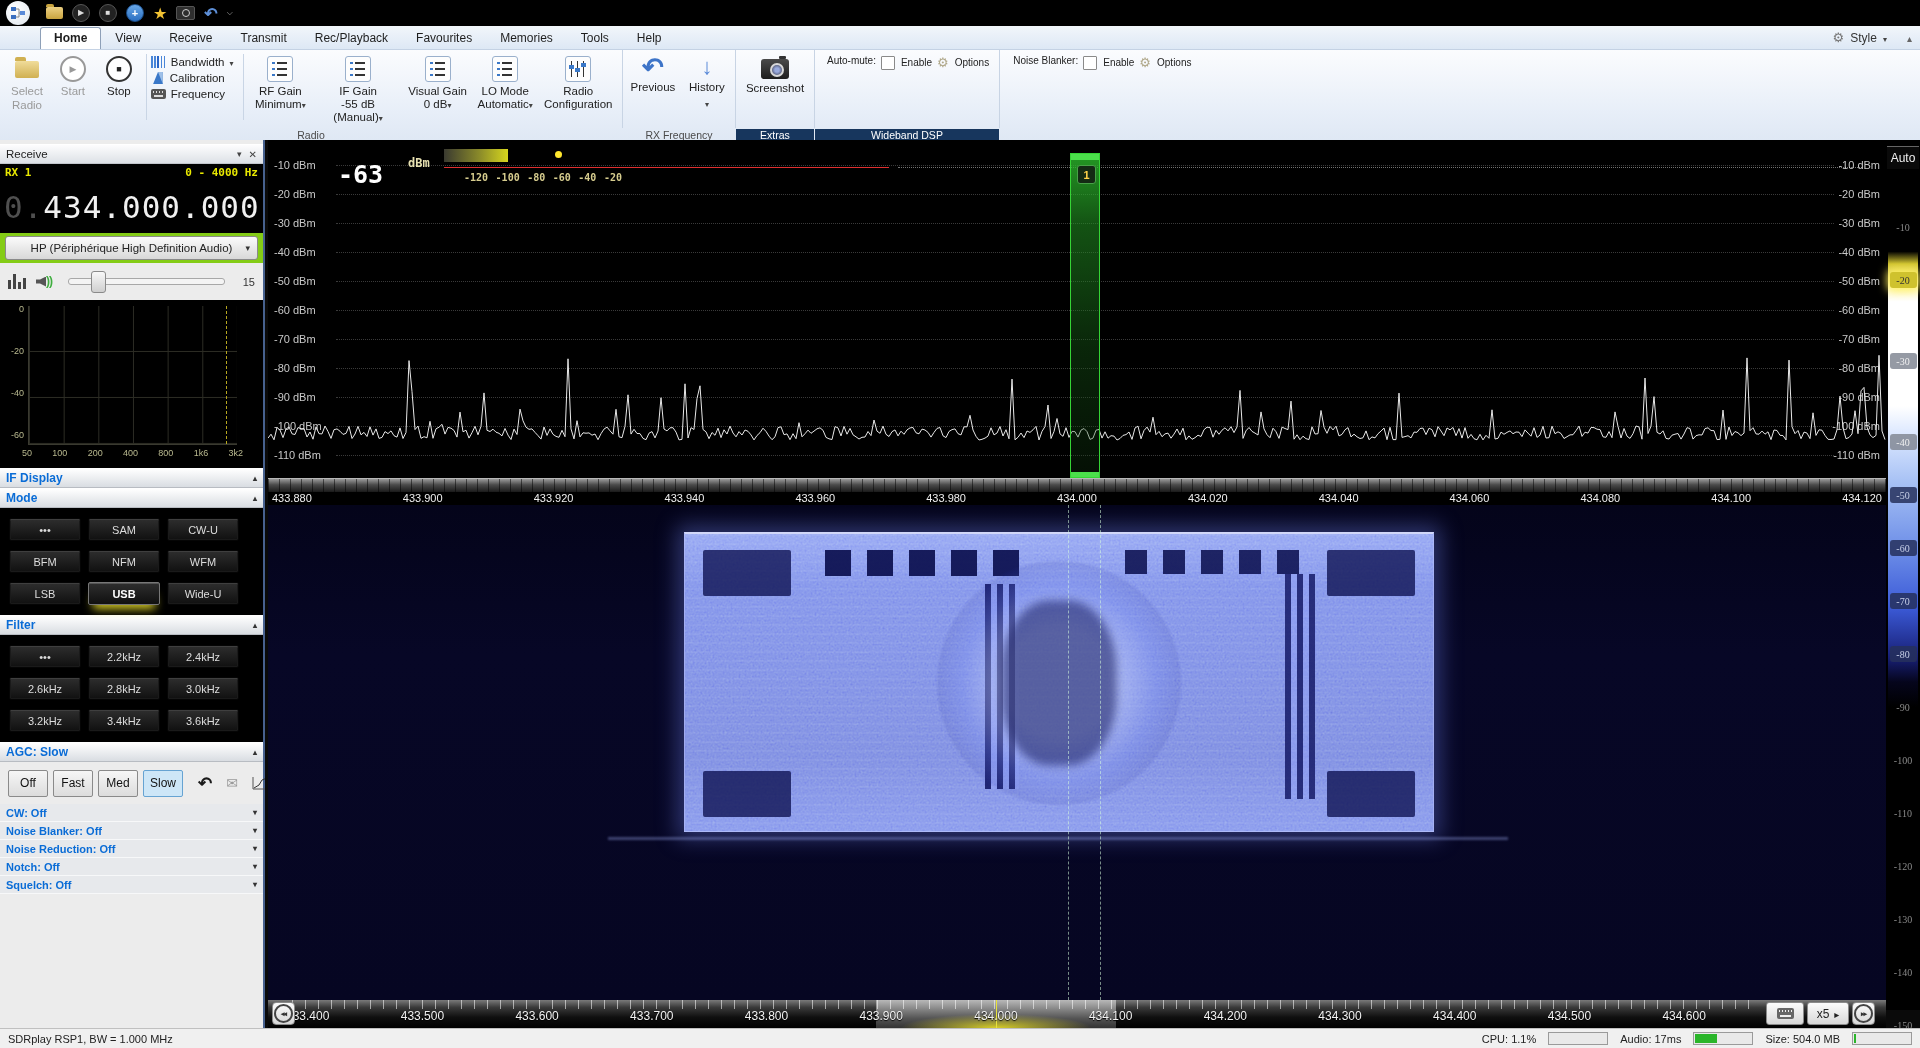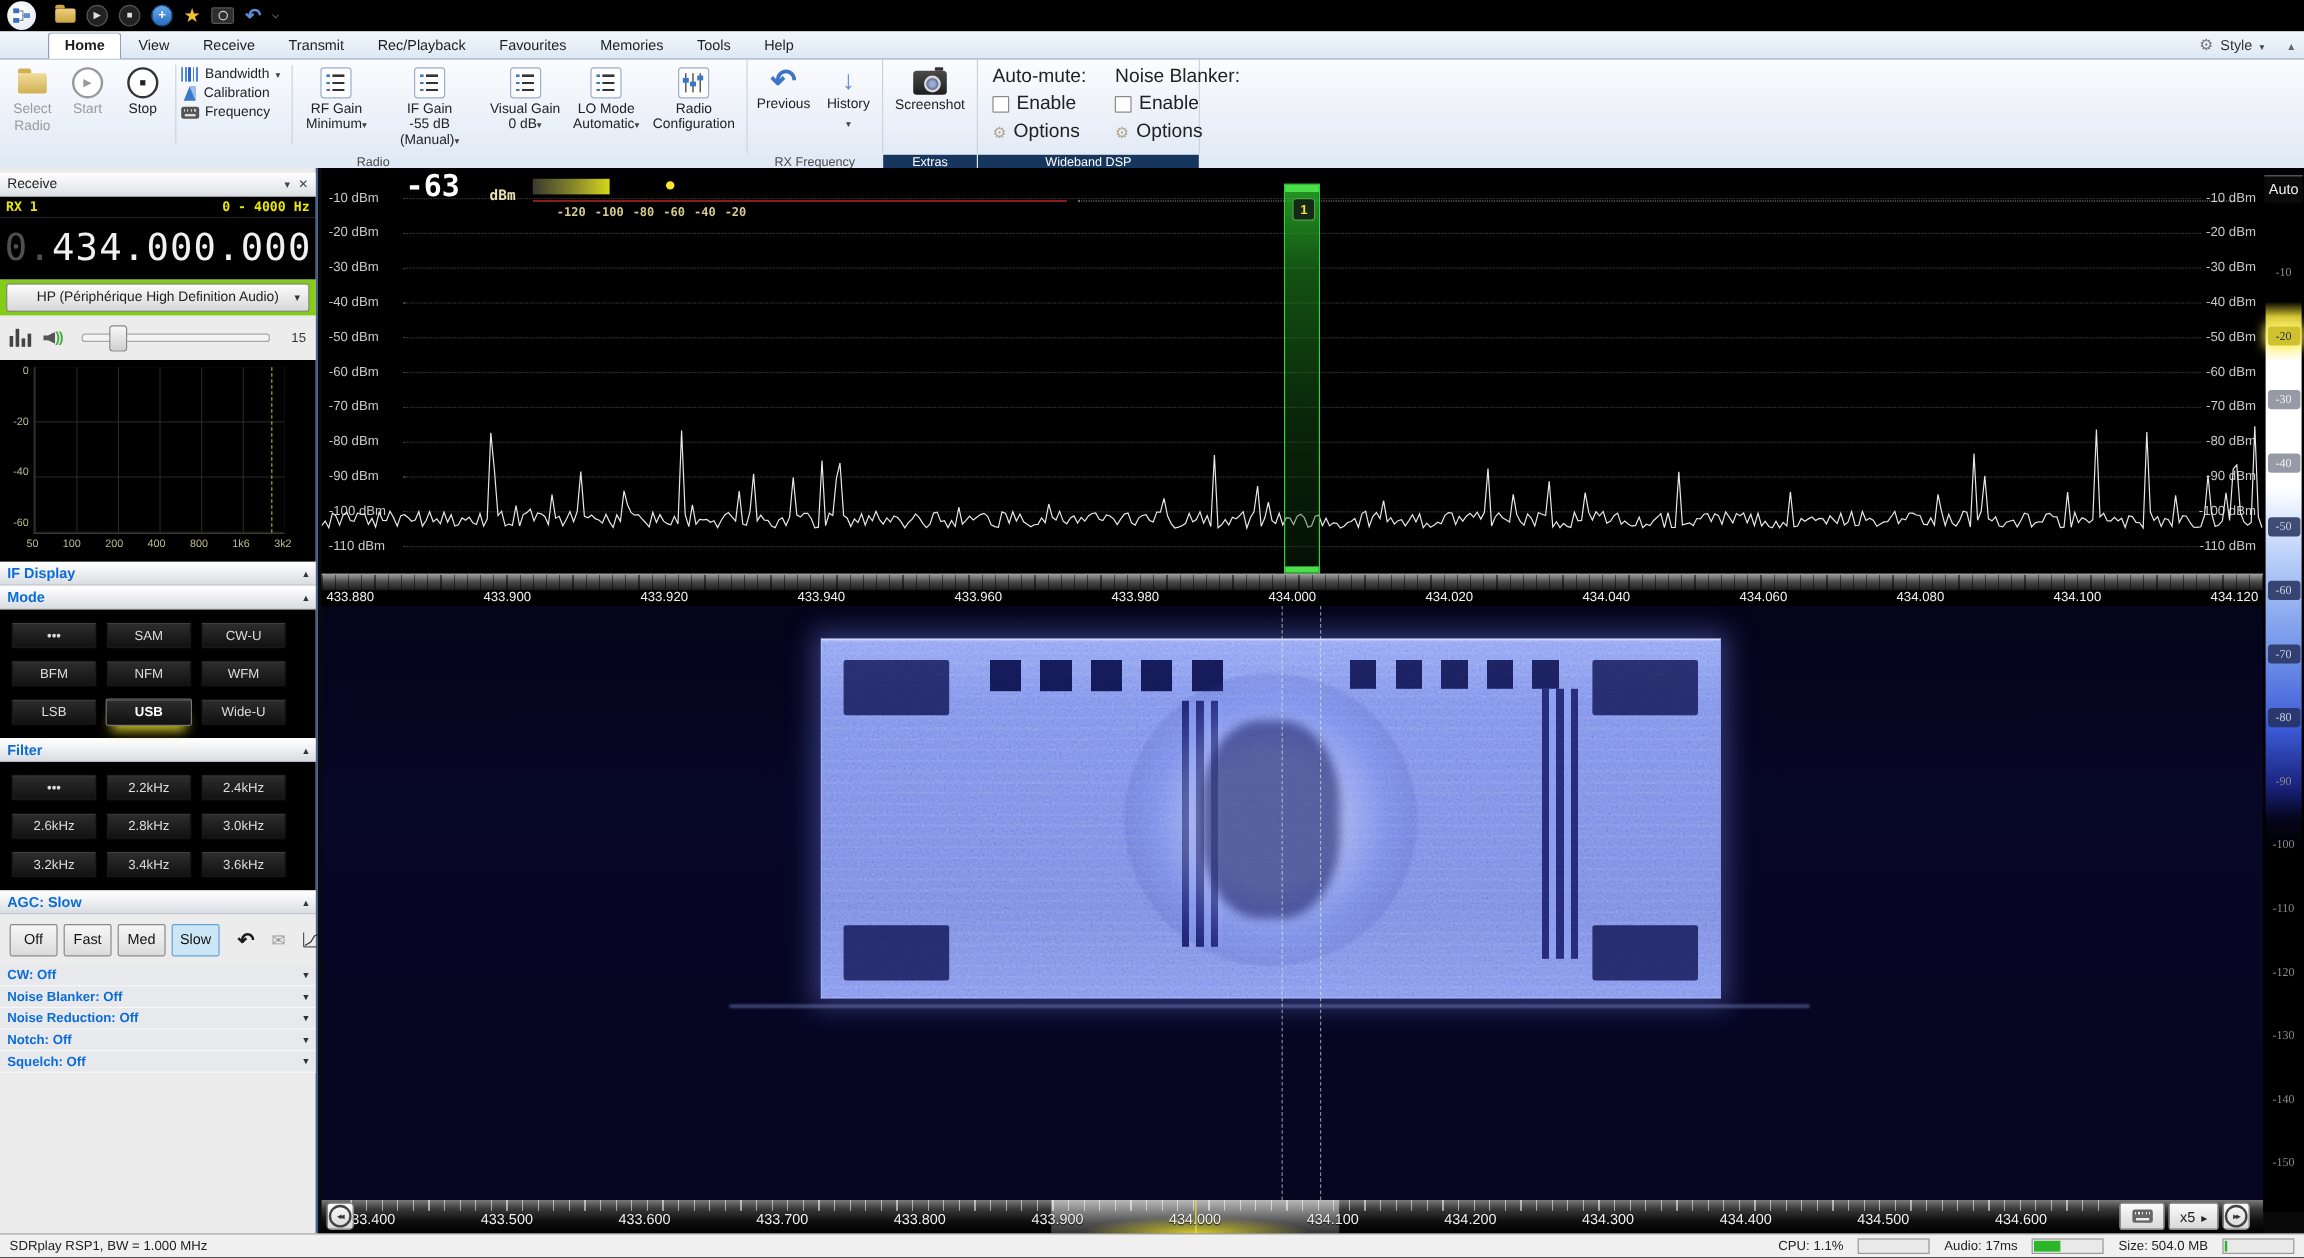--- a/index.html
+++ b/index.html
@@ -67,21 +67,21 @@
   .ic-sliders{width:24px;height:24px;border:1px solid #9ab0cc;border-radius:3px;background:#fdfdfd;position:relative;}
   .ic-sliders::before{content:"";position:absolute;left:5px;top:4px;width:1px;height:16px;background:#333;box-shadow:6px 0 #333,12px 0 #333;}
   .ic-sliders::after{content:"";position:absolute;left:3px;top:8px;width:5px;height:4px;background:#3a78c8;box-shadow:6px 3px #3a78c8,12px -2px #3a78c8;}
   .ic-prev{color:#3d74c8;font-size:26px;font-weight:bold;line-height:22px;}
   .ic-prev::after{content:"\21B6";}
   .ic-hist{color:#5a8ad8;font-size:22px;line-height:22px;}
   .ic-hist::after{content:"\2193";font-weight:bold;}
   .ic-cam-big{width:28px;height:20px;background:linear-gradient(#4a4a4a,#1d1d1d);border-radius:3px;position:relative;margin-top:3px;}
   .ic-cam-big::before{content:"";position:absolute;left:9px;top:4px;width:10px;height:10px;border-radius:50%;border:2px solid #d8d8d8;background:radial-gradient(circle,#9ad 30%,#334);}
   .ic-cam-big::after{content:"";position:absolute;right:3px;top:-3px;width:7px;height:3px;background:#333;border-radius:1px;}
-  .wbcol{display:flex;flex-direction:column;gap:5px;padding:3px 8px 0;color:#222;font-size:16px;white-space:nowrap;justify-content:flex-end;}
+  .wbcol{display:flex;flex-direction:row;gap:5px;padding:3px 8px 0;color:#222;font-size:10px;white-space:nowrap;justify-content:flex-end;}
   .wbrow{display:flex;align-items:center;gap:6px;}
   .cbox{width:12px;height:12px;border:1px solid #8a8a8a;background:#fff;border-radius:1px;}
   .ic-gear-s{color:#b0a88a;font-size:13px;}
   .ic-gear-s::after{content:"\2699";}
   
   .sidebar{position:absolute;left:0;top:140px;width:265px;height:888px;background:#ececec;border-right:2px solid #47618e;box-sizing:border-box;}
   .sideheader{height:18px;margin-top:4px;background:linear-gradient(#fdfdfe,#dde1e6);border-top:1px solid #fff;border-bottom:1px solid #c2c6cc;display:flex;align-items:center;padding:0 6px;color:#222;font-size:11.5px;}
   .sideheader .sp{flex:1;}
   .hbtn{color:#444;font-size:9px;margin-left:7px;}
   .hbtn.down::after{content:"\25BE";}
@@ -136,21 +136,21 @@
   
   .spectrum{position:absolute;left:268px;top:140px;width:1618px;height:365px;background:#000;}
   .gridrows{position:absolute;left:0;right:0;top:25px;height:290px;display:flex;flex-direction:column;justify-content:space-between;}
   .gridrow{height:0;position:relative;}
   .gridline{position:absolute;left:68px;right:52px;top:0;border-top:1px dotted rgba(210,210,210,.28);}
   .dbl{position:absolute;top:-6px;font-size:11px;color:#c8c8c8;}
   .dbl.left{left:6px;}
   .dbl.right{right:6px;}
   .trace{position:absolute;left:0;top:0;width:1618px;height:338px;}
   .meter{position:absolute;left:0;top:0;height:46px;width:100%;}
-  .mval{position:absolute;left:70px;top:0;color:#fff;font-family:"DejaVu Sans Mono",monospace;font-size:25px;font-weight:bold;}
+  .mval{position:absolute;left:70px;top:20px;color:#fff;font-family:"DejaVu Sans Mono",monospace;font-size:25px;font-weight:bold;}
   .munit{position:absolute;left:140px;top:16px;color:#e6e0b0;font-family:"DejaVu Sans Mono",monospace;font-size:12px;font-weight:bold;}
   .mbar{position:absolute;left:176px;top:9px;width:64px;height:13px;background:linear-gradient(90deg,#3a3a30,#8a8a2a 55%,#d6d61e);}
   .mdot{position:absolute;left:287px;top:11px;width:7px;height:7px;border-radius:50%;background:#ffe62e;}
   .mred{position:absolute;left:176px;top:27px;width:445px;border-top:1px solid #e03030;}
   .mdots{position:absolute;left:630px;right:24px;top:27px;border-top:1px dotted rgba(255,255,255,.45);}
   .mticks{position:absolute;left:196px;top:32px;width:158px;display:flex;justify-content:space-between;font-size:10px;font-weight:bold;color:#d6cc8e;font-family:"DejaVu Sans Mono",monospace;}
   .marker{position:absolute;left:802px;top:13px;width:30px;height:325px;border:1px solid #35d435;background:linear-gradient(180deg,rgba(45,190,45,.8),rgba(35,150,35,.55) 22%,rgba(25,100,25,.38) 60%,rgba(15,50,15,.3));box-sizing:border-box;}
   .marker::before{content:"";position:absolute;left:0;right:0;top:0;height:6px;background:#4be04b;}
   .marker::after{content:"";position:absolute;left:0;right:0;bottom:0;height:5px;background:#4be04b;}
   .mbadge{position:absolute;left:6px;top:11px;width:17px;height:17px;background:#142a14;border:1px solid #48a048;border-radius:3px;color:#ffd24a;font-size:11px;font-weight:bold;display:flex;align-items:center;justify-content:center;}
@@ -199,21 +199,21 @@
   .ic-kbd2::before{content:"";position:absolute;left:2px;top:2px;right:2px;height:2px;background:repeating-linear-gradient(90deg,#eee 0 1px,transparent 1px 3px);}
   .ic-kbd2::after{content:"";position:absolute;left:3px;bottom:2px;right:3px;height:2px;background:#eee;}
   
   .palette{position:absolute;left:1886px;top:140px;width:34px;height:870px;background:#000;}
   .palauto{position:absolute;left:1px;top:6px;width:32px;height:22px;background:#0a0a0a;border-top:1px solid #666;color:#f0f0f0;font-size:12px;display:flex;align-items:center;justify-content:center;}
   .palgrad{position:absolute;left:2px;top:32px;width:30px;bottom:2px;
      background:linear-gradient(180deg,#000 0%,#000 9.5%,#cfc22e 11%,#fff8c0 13.5%,#ffffff 15.5%,#ffffff 28%,#dfeaff 31%,#a8c2f5 37%,#6e8fe8 45%,#3c5bd8 52%,#182078 58%,#05051c 61%,#000 64%,#000 100%);}
   .pal-labels{position:absolute;left:0;top:79px;width:34px;display:flex;flex-direction:column;align-items:center;gap:37px;}
   .pallabel{width:27px;height:16px;border-radius:3px;font-size:10px;display:flex;align-items:center;justify-content:center;color:#8a8a8a;font-family:Liberation Serif, serif;}
   .pallabel:nth-child(2){background:#cfc22e;color:#333;box-shadow:0 0 10px 3px rgba(255,240,90,.9);}
-  .pallabel:nth-child(3),.pallabel:nth-child(4){background:rgba(130,136,148,.85);color:#f0f0f0;}
+  .pallabel:nth-child(3),.pallabel:nth-child(4){background:rgba(130,136,148,.85);color:#f0f0f0;margin-top:28px;}
   .pallabel:nth-child(5),.pallabel:nth-child(6),.pallabel:nth-child(7),.pallabel:nth-child(8){background:rgba(38,48,92,.85);color:#c8d0e8;}
   
   .statusbar{position:absolute;left:0;top:1028px;width:1920px;height:20px;background:#f0f0f0;border-top:1px solid #c0c0c0;display:flex;align-items:center;box-sizing:border-box;font-size:11px;color:#222;}
   .sbleft{margin-left:8px;}
   .sbright{position:absolute;right:8px;display:flex;align-items:center;gap:12px;}
   .sbar{width:58px;height:11px;border:1px solid #9a9a9a;background:#e9e9e9;position:relative;}
   .sbar span{position:absolute;left:1px;top:1px;bottom:1px;background:#2ab52a;}
   .gap-col{position:absolute;left:265px;top:140px;width:3px;height:888px;background:#0a0a0a;}
 </style>
 </head>

